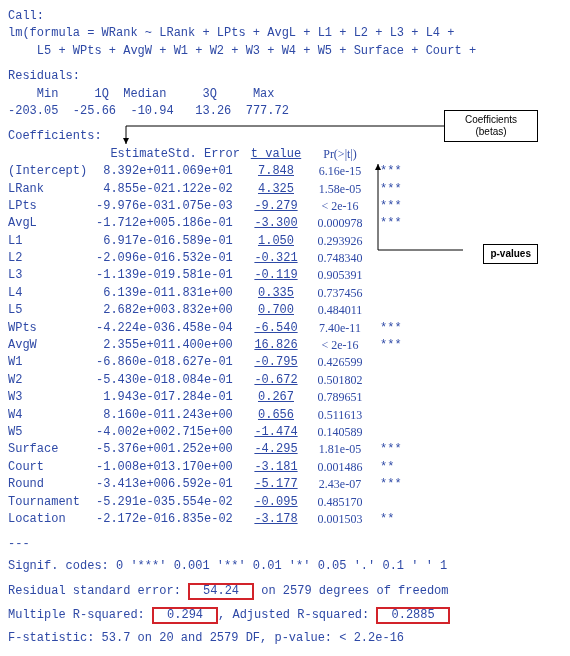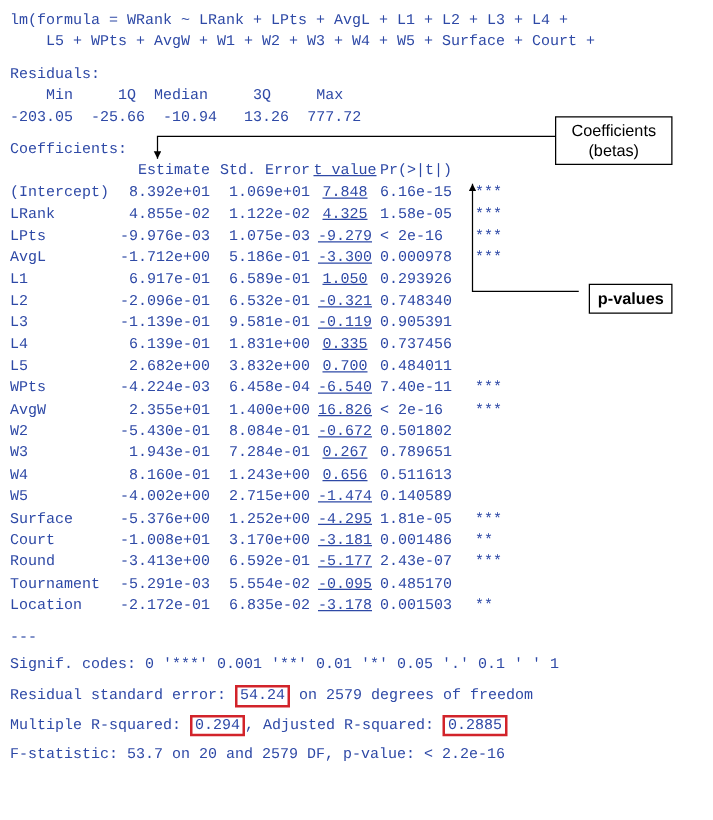--- a/index.html
+++ b/index.html
@@ -18,59 +18,60 @@
     margin: 0;
     font-family: inherit;
     white-space: pre;
   }
   .blk { margin-bottom: 8px; }
   .coef-section { position: relative; }
   .annot {
     position: absolute;
     color: #000;
     font-family: Arial, sans-serif;
-    font-size: 13px;
+    font-size: 10px;
     background: #fff;
     border: 1px solid #000;
     padding: 3px 6px;
     text-align: center;
     line-height: 1.2;
     z-index: 2;
   }
   .annot.coef-box { top: -18px; right: 24px; width: 80px; }
   .annot.pval-box { top: 116px; right: 24px; font-weight: bold; }
   svg.arrow {
     position: absolute;
     z-index: 1;
     pointer-events: none;
   }
   
   .ctab { display: block; }
   .crow { display: flex; }
   .crow span { white-space: pre; }
   .c-name { width: 80px; }
   .c-est  { width: 80px; text-align: right; }
-  .c-se   { width: 80px; text-align: right; }
+  .c-se   { width: 80px; text-align: left; }
   .c-t    { width: 56px; text-align: center; text-decoration: underline; }
-  .c-p    { width: 72px; text-align: left; }
+  .c-p    { width: 72px; text-align: center; font-family: Liberation Serif, serif; }
   .c-sig  { width: 32px; padding-left: 4px; }
   .hdr { font-weight: normal; }
   .footer-line { margin-top: 6px; }
   .dash { margin-top: 8px; margin-bottom: 4px; }
   .redbox {
     border: 2px solid #d2232a;
-    padding: 0 2px;
+    padding: 0 13px;
     display: inline-block;
     line-height: 1.1;
   }
 </style>
 </head>
 <body>
 
 <div class="blk">
+  <div>Call:</div>
   <pre>lm(formula = WRank ~ LRank + LPts + AvgL + L1 + L2 + L3 + L4 +</pre>
   <pre>    L5 + WPts + AvgW + W1 + W2 + W3 + W4 + W5 + Surface + Court +</pre>
 </div>
 
 <div class="blk">
   <div>Residuals:</div>
   <pre>    <span>Min</span>     <span>1Q</span>  <span>Median</span>     <span>3Q</span>     <span>Max</span></pre>
   <pre><span>-203.05</span>  <span>-25.66</span>  <span>-10.94</span>   <span>13.26</span>  <span>777.72</span></pre>
 </div>
 
@@ -191,20 +192,28 @@
         </div>
         <div class="crow">
           <span class="c-name">AvgW</span>
           <span class="c-est">2.355e+01</span>
           <span class="c-se">1.400e+00</span>
           <span class="c-t">16.826</span>
           <span class="c-p">&lt; 2e-16</span>
           <span class="c-sig">***</span>
         </div>
         <div class="crow">
+          <span class="c-name">W1</span>
+          <span class="c-est">-6.860e-01</span>
+          <span class="c-se">8.627e-01</span>
+          <span class="c-t">-0.795</span>
+          <span class="c-p">0.426599</span>
+          <span class="c-sig"></span>
+        </div>
+        <div class="crow">
           <span class="c-name">W2</span>
           <span class="c-est">-5.430e-01</span>
           <span class="c-se">8.084e-01</span>
           <span class="c-t">-0.672</span>
           <span class="c-p">0.501802</span>
           <span class="c-sig"></span>
         </div>
         <div class="crow">
           <span class="c-name">W3</span>
           <span class="c-est">1.943e-01</span>

